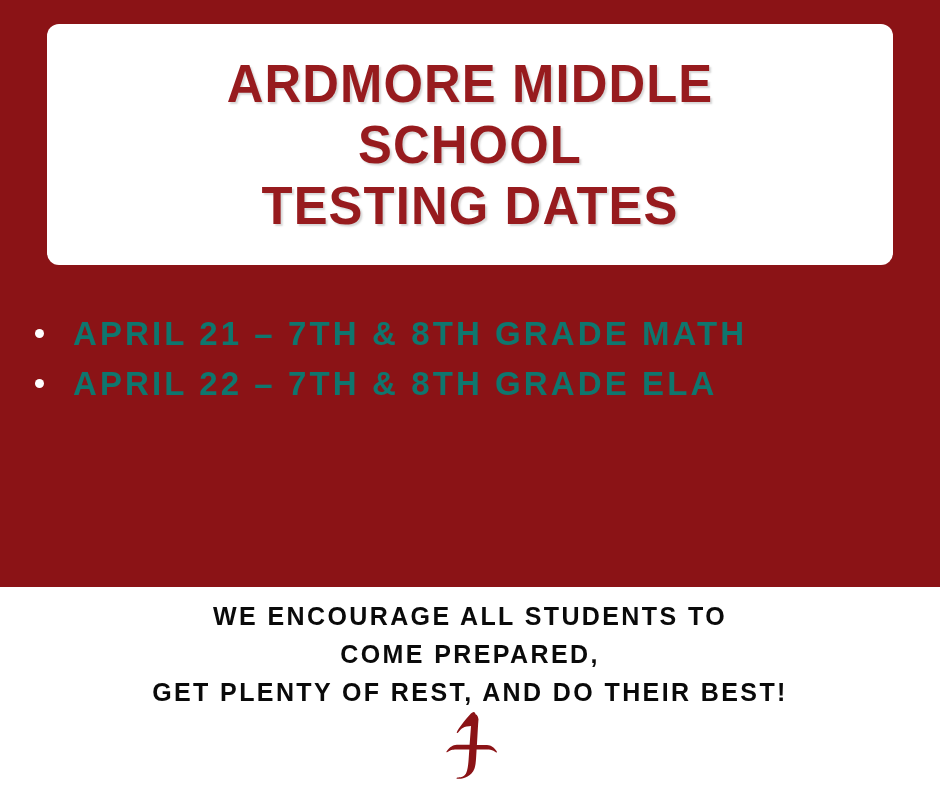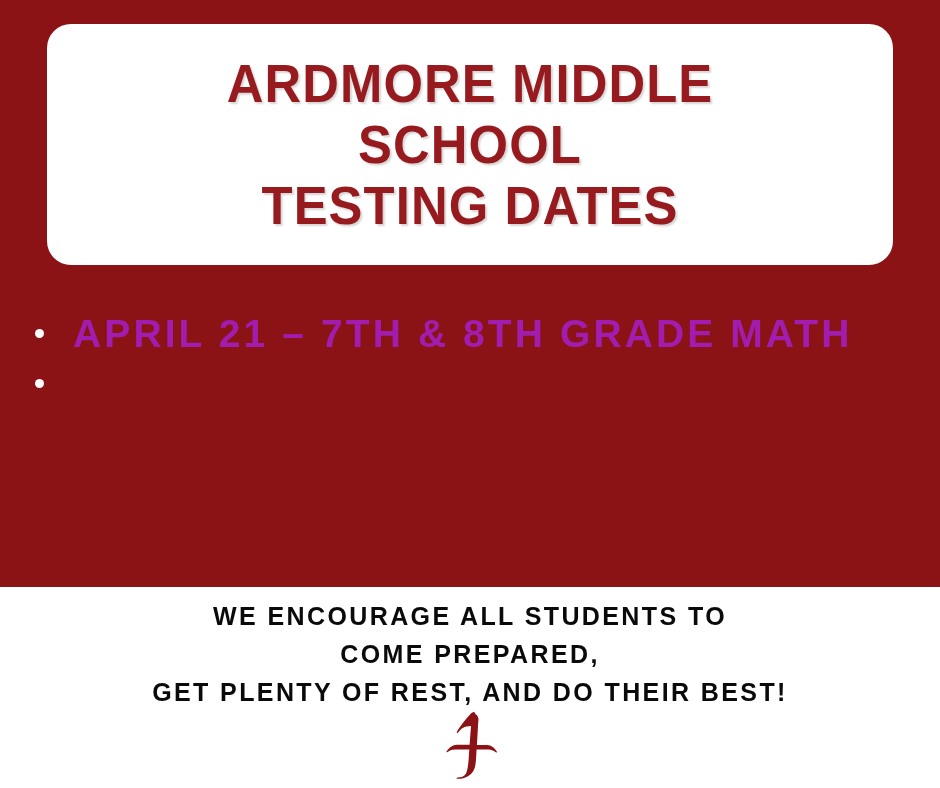--- a/index.html
+++ b/index.html
@@ -34,21 +34,21 @@
   }
 
   
   .title-card {
     position: absolute;
     left: 47px;
     top: 24px;
     width: 846px;
     height: 241px;
     background: #ffffff;
-    border-radius: 24px;
+    border-radius: 12px;
     display: flex;
     align-items: center;
     justify-content: center;
   }
 
   .title-text {
     margin: 0;
     width: 100%;
     text-align: center;
     color: #971B1E;
@@ -87,24 +87,24 @@
     height: 9px;
     border-radius: 50%;
     background: #ffffff;
     margin-left: 5px;
     margin-right: 29px;
   }
 
   .date-label {
     font-family: "Liberation Sans Narrow", "Liberation Sans", sans-serif;
     font-weight: bold;
-    font-size: 39px;
+    font-size: 33px;
     line-height: 33px;
     letter-spacing: 3.1px;
-    color: #a21caf;
+    color: #0f766e;
     white-space: nowrap;
   }
 
   
   .white-panel {
     position: absolute;
     left: 0;
     top: 587px;
     width: 940px;
     height: 201px;
@@ -157,20 +157,21 @@
 TESTING DATES</h1>
   </div>
 
   <ul class="date-list">
     <li class="date-item">
       <span class="bullet-dot"></span>
       <span class="date-label">APRIL 21 – 7TH &amp; 8TH GRADE MATH</span>
     </li>
     <li class="date-item">
       <span class="bullet-dot"></span>
+      <span class="date-label">APRIL 22 – 7TH &amp; 8TH GRADE ELA</span>
     </li>
   </ul>
 
   <div class="white-panel">
     <p class="encourage-text">WE ENCOURAGE ALL STUDENTS TO
 COME PREPARED,
 GET PLENTY OF REST, AND DO THEIR BEST!</p>
   </div>
 
   <div class="logo-wrap">

